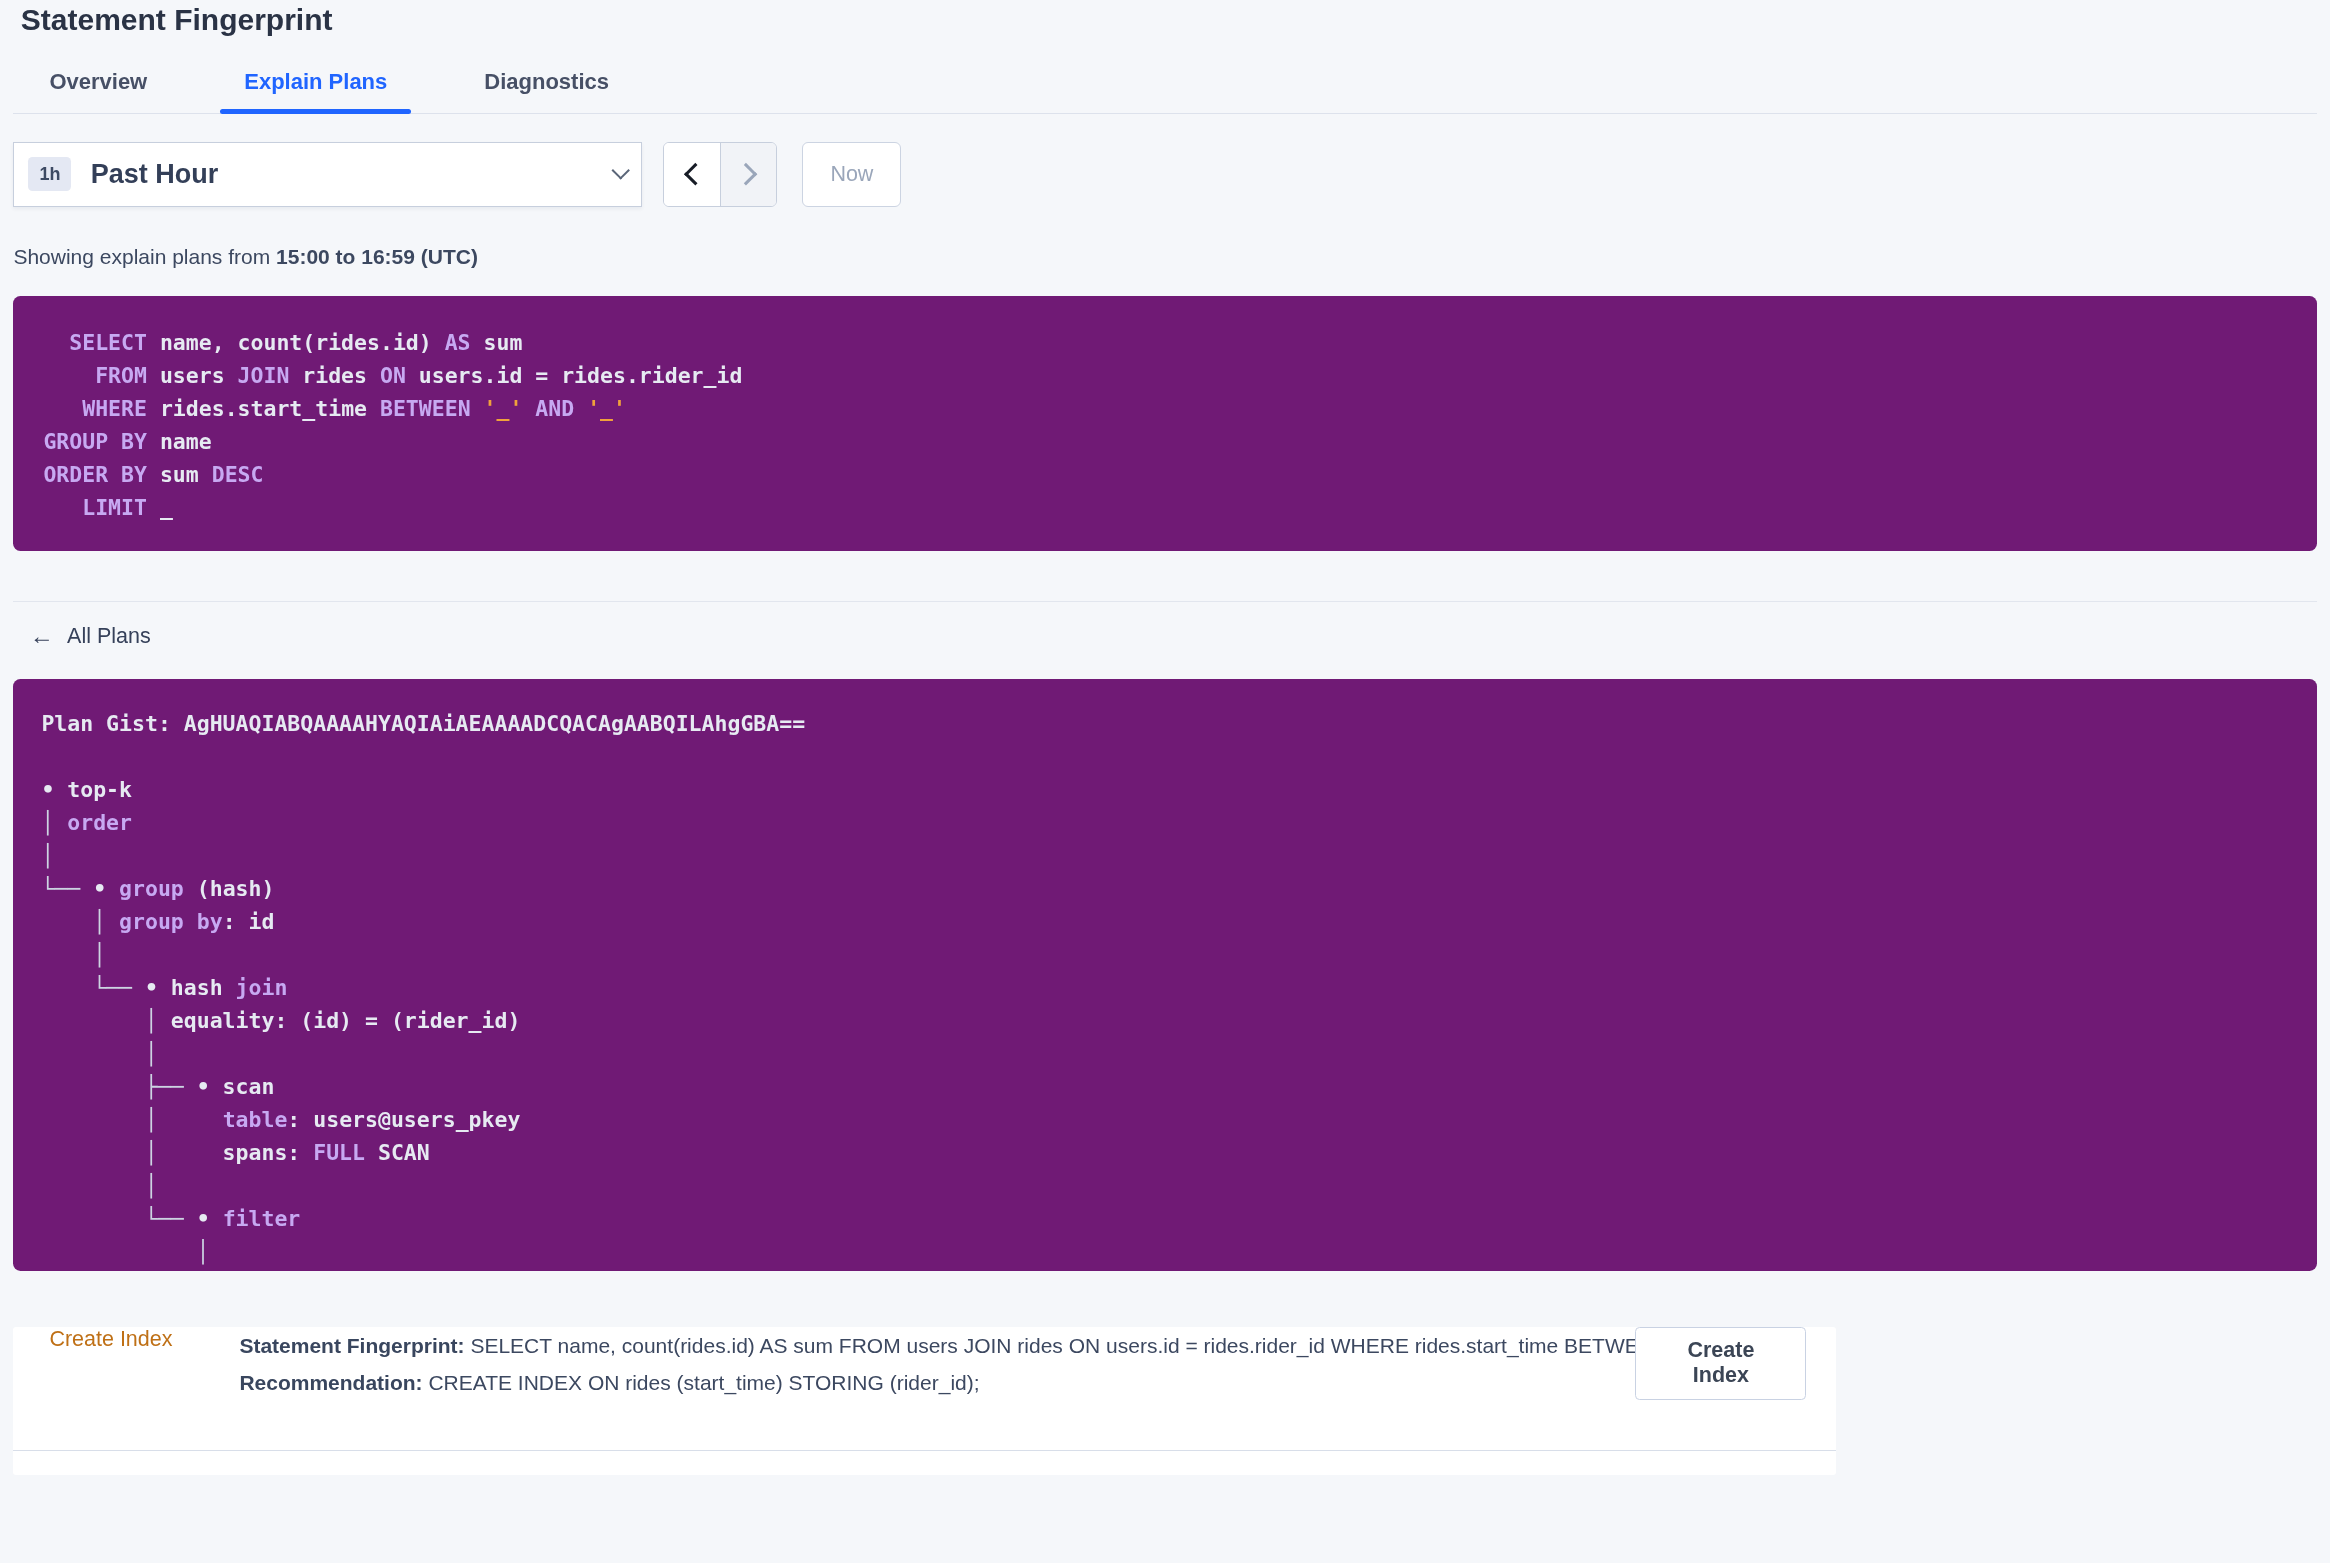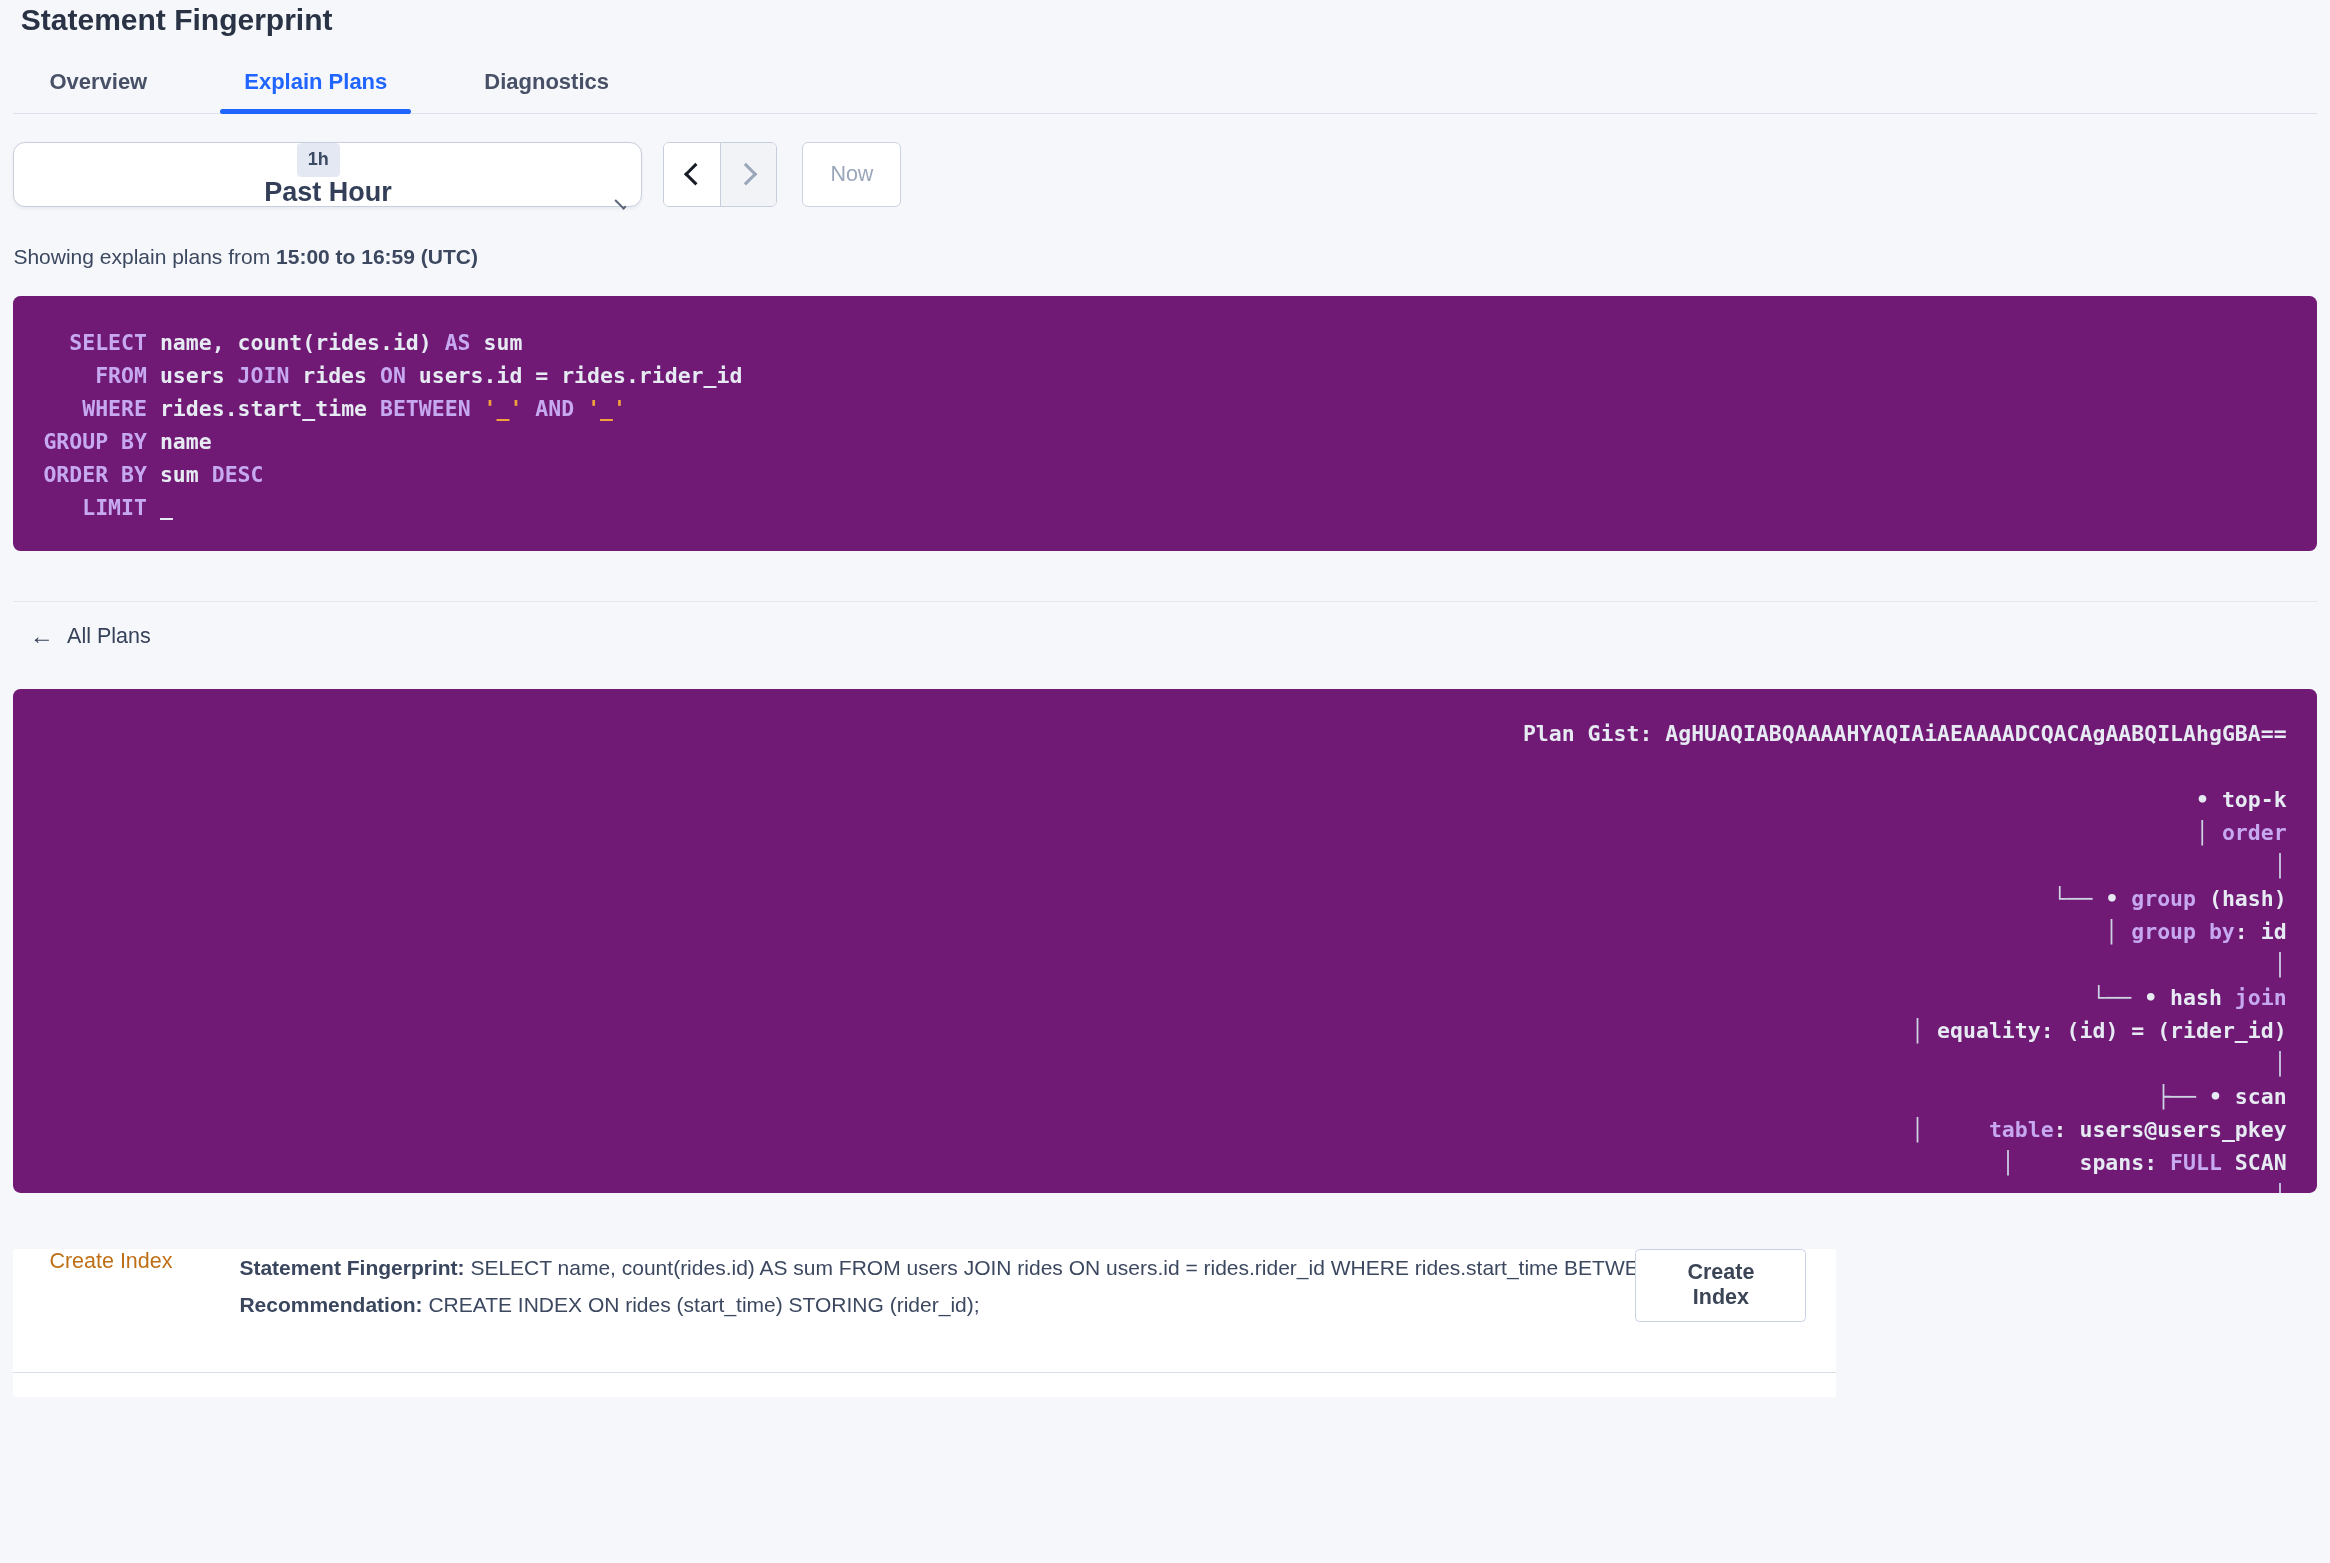--- a/index.html
+++ b/index.html
@@ -27,22 +27,22 @@
   .tab.active{color:#2065ff;}
   .tab.active::after{
     content:"";position:absolute;left:0;right:0;bottom:-1.5px;height:5.2px;
     background:#2065ff;border-radius:3px;
   }
 
   
   .controls{margin-top:28px;display:flex;align-items:stretch;}
   .time-dropdown{
     width:629px;height:65px;box-sizing:border-box;background:#fff;
-    border:1.5px solid #c7cfdd;border-radius:12px;display:flex;align-items:center;
-    padding:0 14px;box-shadow:0 1.5px 3.7px rgba(20,30,60,.06);cursor:pointer;flex-direction:column;
+    border:1.5px solid #c7cfdd;border-radius:0;display:flex;align-items:center;
+    padding:0 14px;box-shadow:0 1.5px 3.7px rgba(20,30,60,.06);cursor:pointer;
   }
   .range-badge{
     background:#e4e8f3;border-radius:4.5px;padding:6.7px 11px;
     font-size:18px;font-weight:700;color:#3d4a63;margin-right:19.3px;
   }
   .range-label{font-size:27px;font-weight:600;color:#333f58;}
   .chev{display:inline-block;box-sizing:border-box;}
   .chev-down{
     width:13.4px;height:13.4px;border-right:2.2px solid #5a6578;border-bottom:2.2px solid #5a6578;
     transform:rotate(45deg);margin-left:auto;margin-top:-6px;
@@ -72,21 +72,21 @@
   .showing-line{margin-top:37px;font-size:21px;line-height:25px;color:#3c4860;}
   .showing-line b{font-weight:700;}
 
   
   .codeblock{
     background:#701a75;border-radius:7.4px;color:#e6eaf2;
     font-family:"DejaVu Sans Mono",monospace;font-size:21.5px;line-height:33px;font-weight:600;
     overflow:hidden;box-sizing:border-box;white-space:pre;
   }
   .sql-block{margin-top:27px;height:255px;padding:30px;}
-  .gist-block{margin-top:38px;height:504px;padding:28px 30px 0 28px;text-align:right;}
+  .gist-block{margin-top:28px;height:592px;padding:28px 30px 0 28px;}
   .tk-k{color:#c7a9f2;}
   .tk-t{color:#e6eaf2;}
   .tk-s{color:#f0a23b;}
   .tk-d{color:#ccd4e2;}
   .gist-line{margin-bottom:33px;}
 
   .section-divider{margin-top:50px;border-top:1.5px solid #e2e6ee;}
 
   .all-plans{
     margin-top:19.3px;margin-left:16.3px;display:inline-flex;align-items:center;gap:13.4px;

